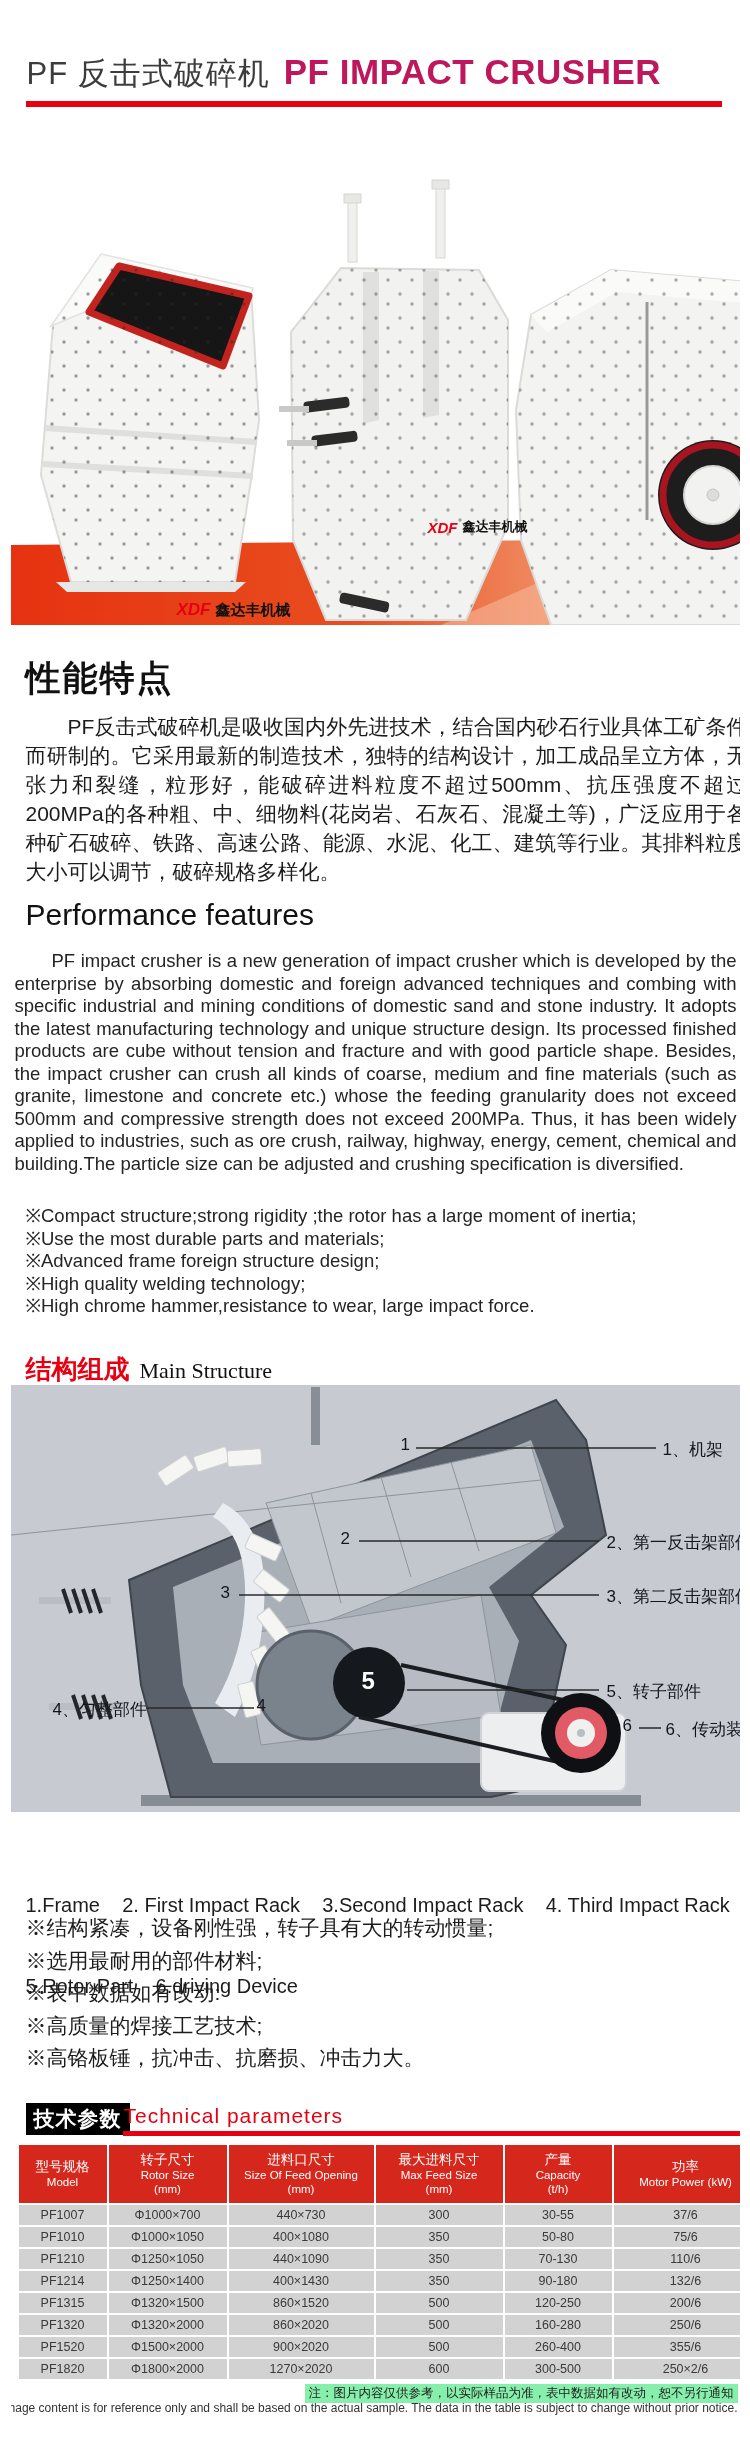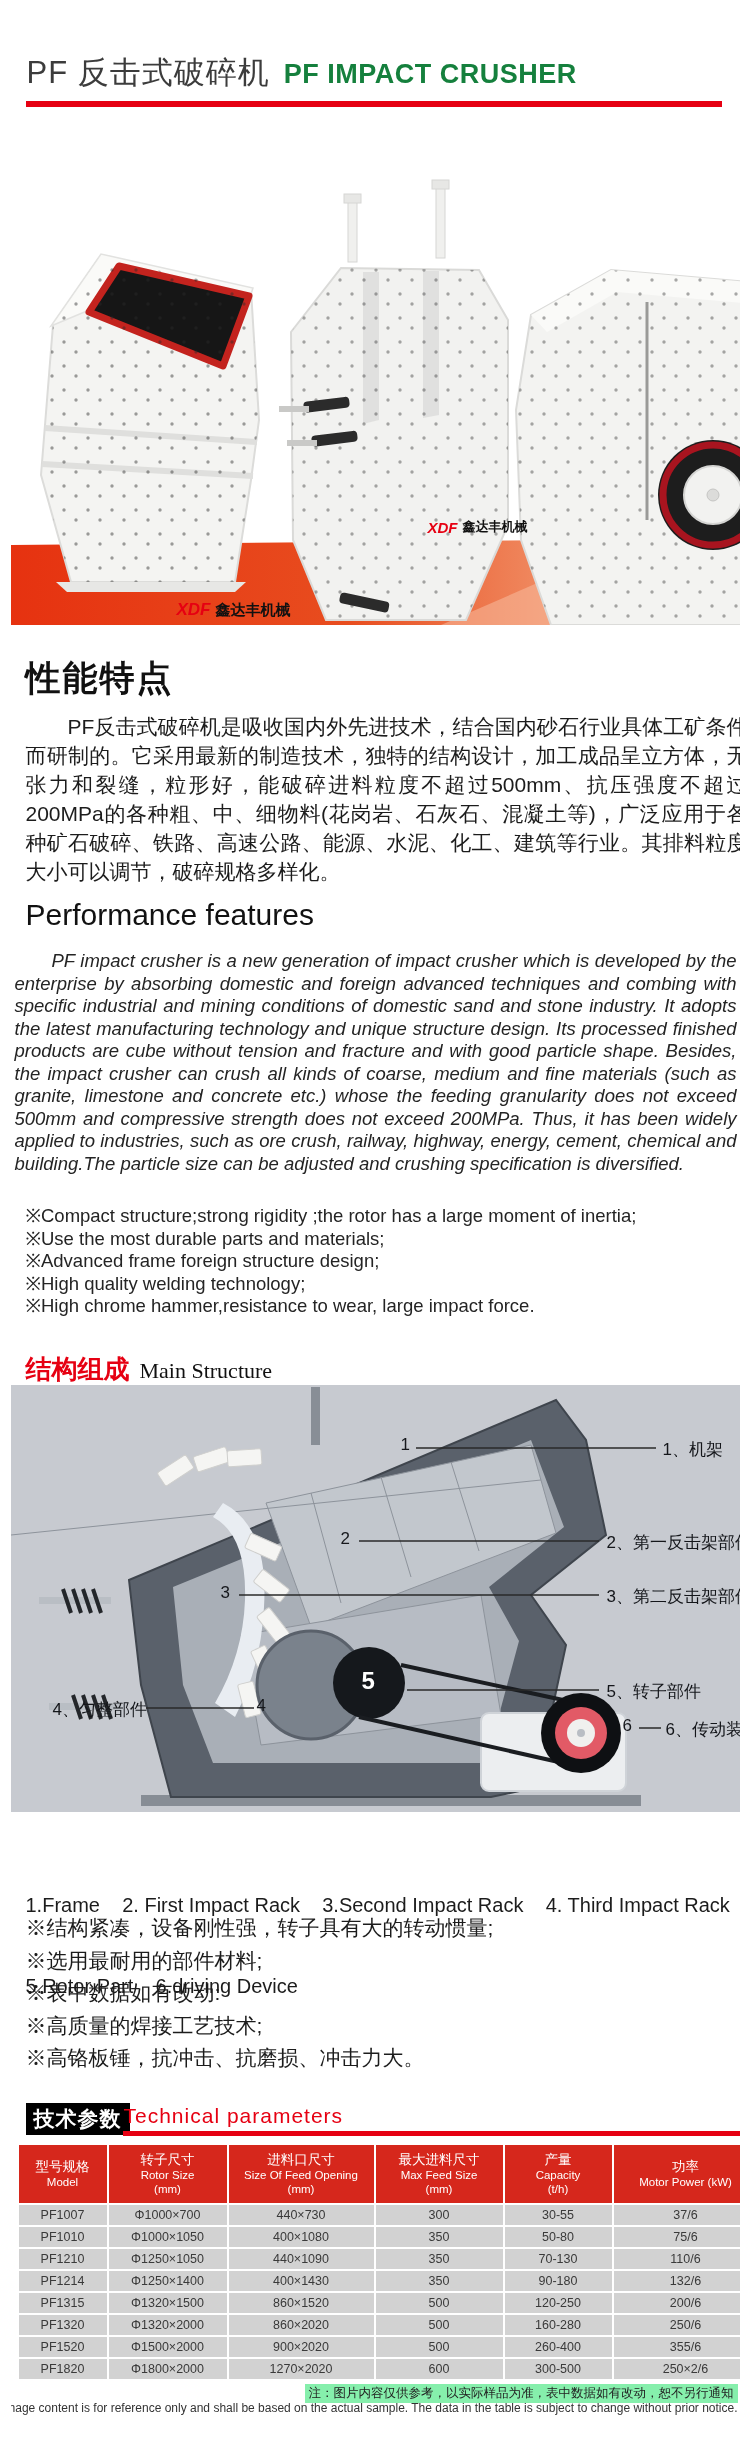--- a/index.html
+++ b/index.html
@@ -7,41 +7,41 @@
   #page {
     position:relative; width:729px; height:2461px; margin:0 auto;
     background:#ffffff; overflow:hidden;
     font-family:"Liberation Sans", sans-serif; color:#222;
   }
   .abs { position:absolute; }
 
   
   .title-row { left:16px; top:52px; width:720px; display:flex; align-items:baseline; gap:14px; }
   .title-zh { font-size:31px; color:#3c3c3c; letter-spacing:1px; font-weight:400; }
-  .title-en { font-size:27px; font-weight:700; color:#15803d; letter-spacing:0.5px; }
+  .title-en { font-size:35px; font-weight:700; color:#be185d; letter-spacing:0.5px; }
   .title-rule { left:15px; top:101px; width:696px; height:6px; background:#e60012; }
 
   
   .hero { left:0; top:120px; width:750px; height:505px; }
   .hero svg { display:block; }
   .logo { position:absolute; display:flex; align-items:flex-end; gap:5px; white-space:nowrap; }
   .logo .xdf { color:#e60012; font-weight:700; font-style:italic; }
   .logo .zh { color:#111; font-weight:700; }
   .logo-a { left:166px; top:480px; } .logo-a .xdf{font-size:17px;} .logo-a .zh{font-size:15px;}
   .logo-b { left:417px; top:398px; } .logo-b .xdf{font-size:15px;} .logo-b .zh{font-size:13px;}
 
   
   .h-zh-big { left:15px; top:655px; font-size:35px; font-weight:700; color:#111; letter-spacing:2px; }
   .para-zh { left:15px; top:712px; width:722px; font-size:21px; line-height:29px; color:#1c1c1c;
              text-indent:2em; text-align:justify; }
 
   
   .h-en-big { left:15px; top:898px; font-size:30px; color:#111; font-weight:400; }
   .para-en { left:4px; top:950px; width:722px; font-size:18.5px; line-height:22.5px;
-             color:#242424; text-align:justify; text-indent:2em;font-style:italic; }
+             color:#242424; text-align:justify; text-indent:2em; }
   .bullets-en { left:15px; top:1205px; width:722px; font-size:18.5px; line-height:22.5px; color:#242424; }
 
   
   .h-struct { left:15px; top:1352px; display:flex; align-items:baseline; gap:10px;text-align:center; }
   .h-struct .zh { font-size:26px; font-weight:700; color:#e60012; }
   .h-struct .en { font-size:22px; color:#111; font-family:"Liberation Serif", serif; }
   .diagram { left:0; top:1385px; width:750px; height:427px; background:#c7cad0; }
   .callout-num { position:absolute; font-size:17px; color:#16181c; font-weight:400; }
   .callout-num.big5 { color:#ffffff; font-size:24px; font-weight:700; }
   .callout-label { position:absolute; font-size:17px; color:#14161a; white-space:nowrap; }

